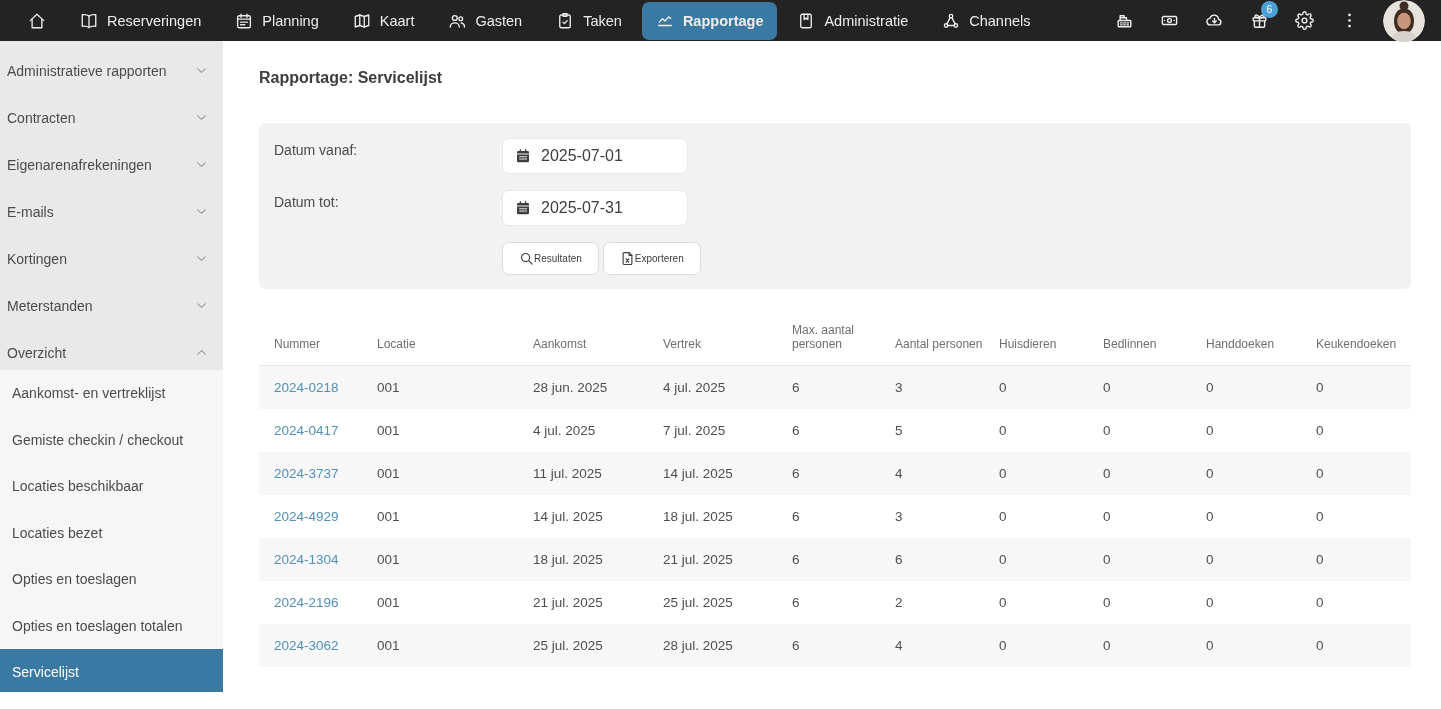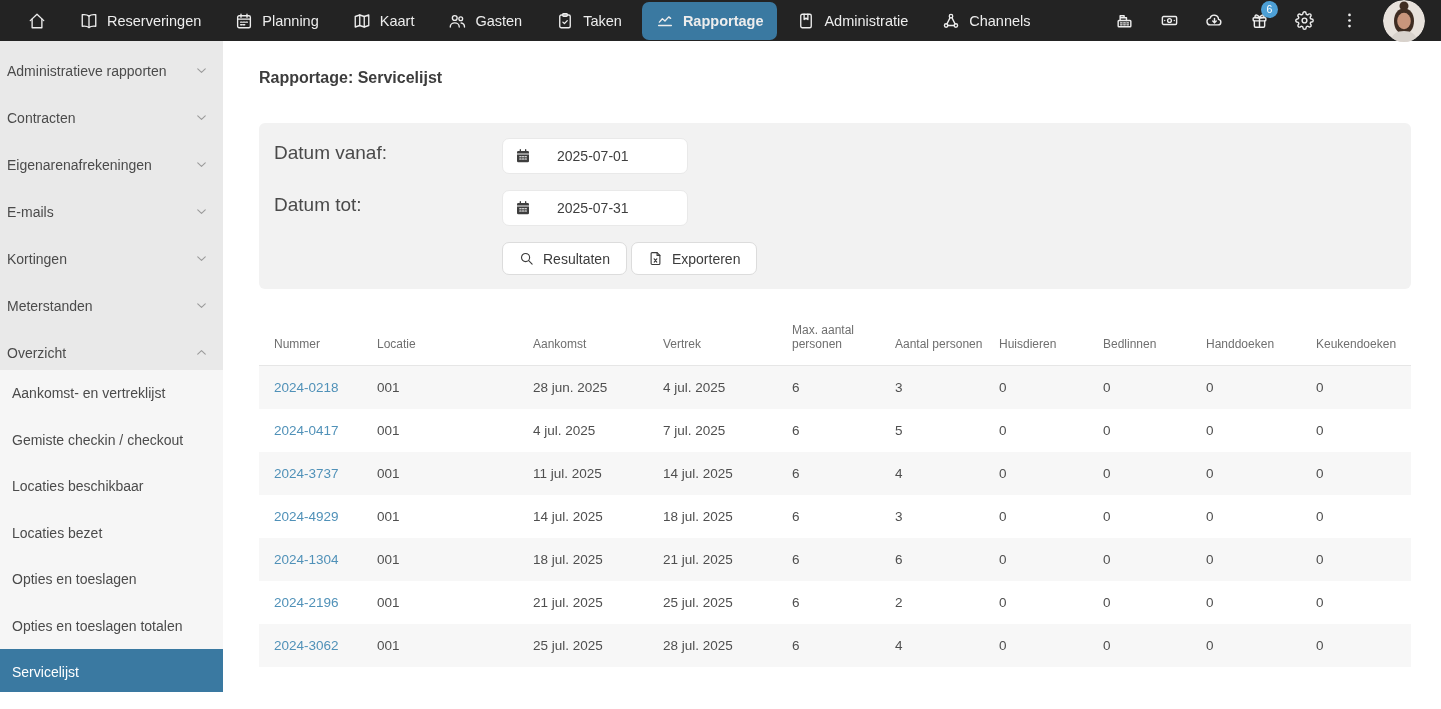--- a/index.html
+++ b/index.html
@@ -44,31 +44,31 @@
     padding-left:12px; cursor:pointer; }
   .sub-item.selected { background:var(--accent,#3a79a1); color:#fff; }
 
   
   .main { flex:1; padding:0 30px 0 36px; overflow:hidden; }
   .page-title { margin-top:28px; font-size:16px; font-weight:700; color:#3d3d3d; }
 
   .filter-panel { margin-top:36px; background:var(--panel-bg,#f2f2f2);
     border-radius:6px; padding:15px; height:166px; }
   .filter-row { display:flex; align-items:center; margin-bottom:16px; }
-  .filter-label { width:228px; font-size:19px; color:#4a4a4a;
+  .filter-label { width:228px; font-size:14px; color:#4a4a4a;
     align-self:flex-start; padding-top:4px; }
   .date-input { width:186px; height:36px; background:#fff;
     border:1px solid #e9e9e9; border-radius:7px; display:flex;
-    align-items:center; gap:26px; padding:0 12px; font-size:14px;
+    align-items:center; gap:10px; padding:0 12px; font-size:16px;
     color:#3e3e3e; cursor:pointer; }
   .date-input .icon svg { width:16px; height:16px; }
   .btn-row { display:flex; gap:4px; margin-left:228px; }
   .btn { height:33px; background:#fff; border:1px solid #dcdcdc;
     border-radius:7px; padding:12px 16px; display:inline-flex; align-items:center;
-    gap:9px; font-size:14px; color:#3c3c3c; cursor:pointer;
+    font-size:10px; color:#3c3c3c; cursor:pointer;
     font-family:inherit; }
   .btn .icon svg { width:15px; height:15px; }
 
   
   table { width:1152px; margin-top:34px; border-collapse:collapse;
     table-layout:fixed; }
   thead th { text-align:left; font-weight:400; color:#6f6f6f;
     font-size:12px; padding:0 10px 14px 0; vertical-align:bottom;
     border-bottom:1px solid #e6e6e6; }
   thead th:first-child { padding-left:15px; }

